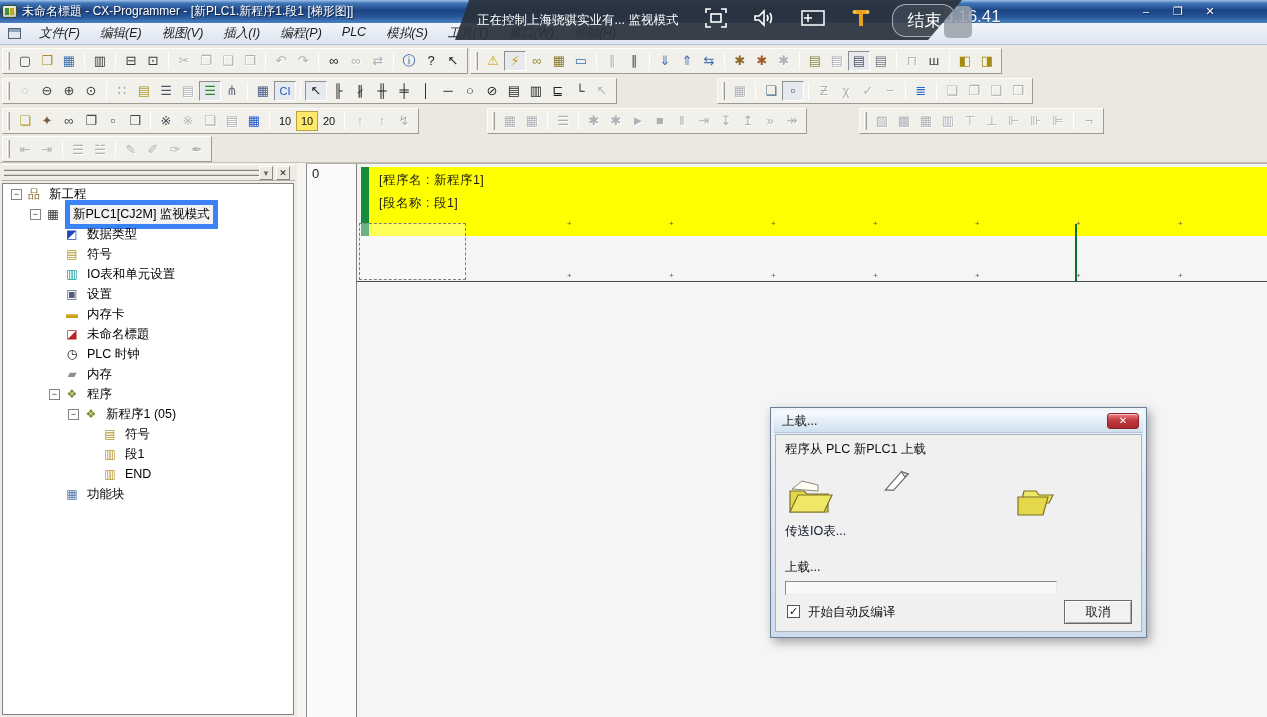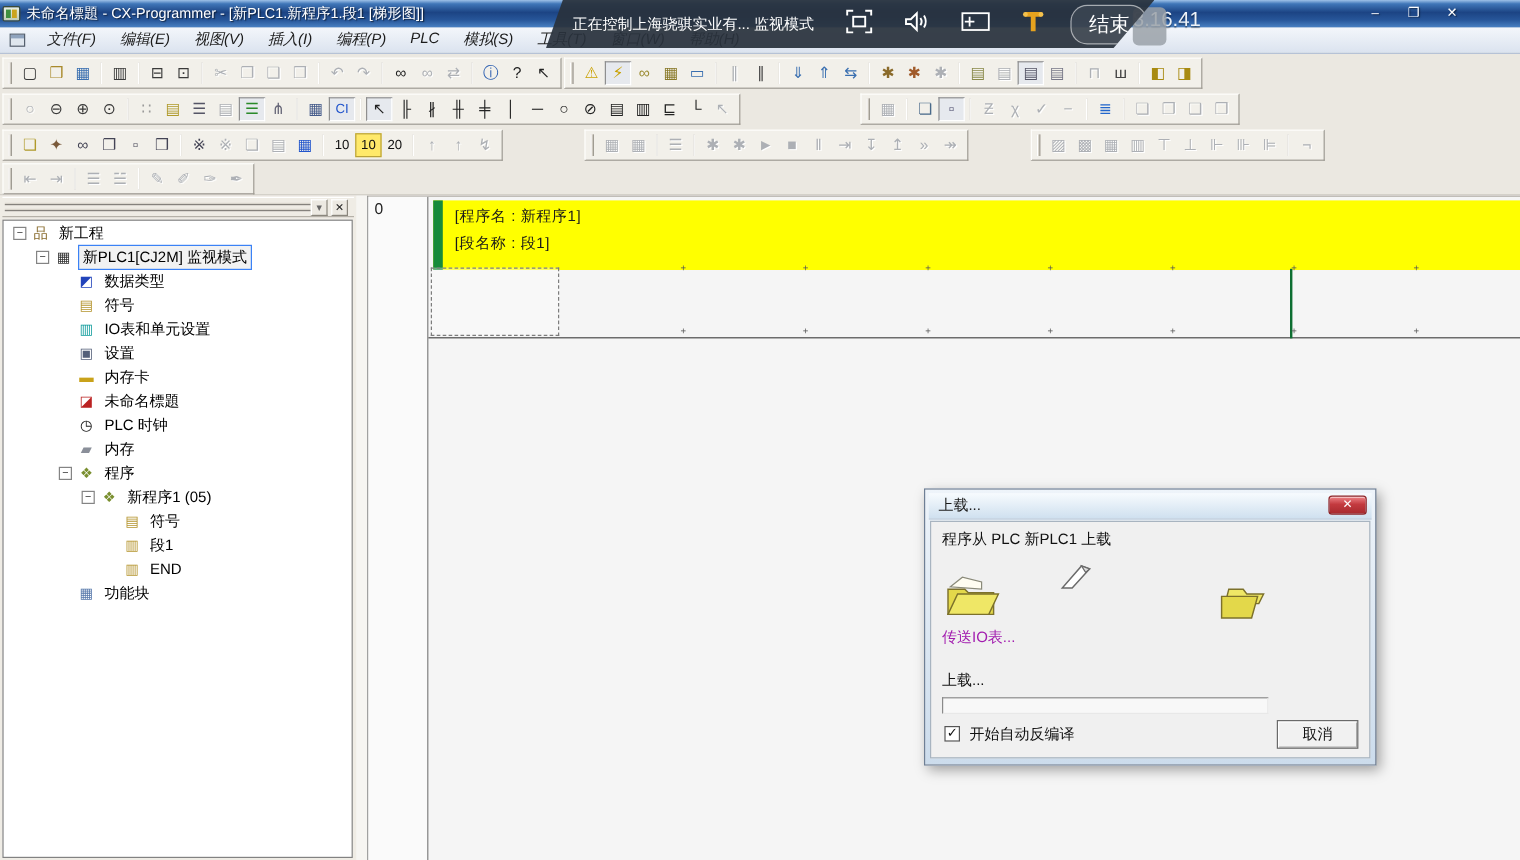--- a/index.html
+++ b/index.html
@@ -67,30 +67,30 @@
   .lp-combo{right:22px;color:#666;}
   .lp-close{right:5px;font-weight:bold;}
   .treebox{position:absolute;left:2px;right:3px;top:20px;bottom:2px;background:#fff;
     border:1px solid #828282;overflow:hidden;}
   .trow{height:20px;display:flex;align-items:center;font-size:12.5px;color:#000;white-space:nowrap;}
   .expbox{width:11px;height:11px;border:1px solid #848484;background:#fff;margin-right:4px;
     font-size:9px;line-height:9px;text-align:center;color:#333;flex:none;}
   .expspace{width:15px;flex:none;}
   .ticon{width:16px;text-align:center;margin-right:4px;font-size:12px;flex:none;}
   .tlabel{padding:1px 3px;}
-  .tlabel.sel{border:1px solid #3b82f6;background:#f2f2f2;}
+  .tlabel.sel{border:5px solid #3b82f6;background:#f2f2f2;}
 
   .splitter{position:absolute;left:297px;top:0;width:9px;height:554px;background:#f6f5f2;}
 
   
   .ladder{position:absolute;left:306px;top:0;right:0;height:554px;background:#f5f5f5;
     border-left:1px solid #8d8d8d;border-top:1px solid #b3b0a8;}
   .lmargin{position:absolute;left:0;top:0;bottom:0;width:50px;background:#fafafa;border-right:1px solid #7f7f7f;}
   .rungnum{position:absolute;left:5px;top:2px;font-size:13px;color:#222;}
-  .lbanner{position:absolute;left:54px;right:0;top:3px;height:58px;background:#ffff00;}
+  .lbanner{position:absolute;left:54px;right:0;top:3px;height:69px;background:#ffff00;}
   .lbanner .gbar{position:absolute;left:0;top:0;bottom:0;width:8px;background:#178a3b;}
   .lb-line{position:absolute;left:18px;font-size:12.5px;color:#1a1a1a;letter-spacing:.5px;}
   .lb1{top:5px}.lb2{top:28px}
   .selcell{position:absolute;left:52px;top:59px;width:107px;height:57px;
     border:1px dashed #7d7d7d;background:rgba(255,255,255,.35);}
   .rungline{position:absolute;left:50px;right:0;top:117px;height:1px;background:#4b4b4b;}
   .greenline{position:absolute;left:768px;top:60px;width:2px;height:58px;background:#0d6e31;}
   .dot{position:absolute;font-size:8px;color:#555;line-height:6px;}
 
   
@@ -100,21 +100,21 @@
   .dlg-title{height:22px;background:linear-gradient(180deg,#f7fbfe,#cfe0ef);
     display:flex;align-items:center;position:relative;border-bottom:1px solid #b9c8d9;}
   .dlg-title-text{font-size:12.5px;color:#1a1a1a;margin-left:8px;}
   .dlg-close{position:absolute;right:4px;top:2px;width:32px;height:16px;border-radius:3px;
     background:linear-gradient(180deg,#ee8286,#c33a3f 45%,#a82a2f);border:1px solid #8d2327;
     color:#fff;font-size:10px;font-weight:bold;text-align:center;line-height:14px;
     box-shadow:inset 0 1px 0 rgba(255,255,255,.5);}
   .dlg-body{position:absolute;left:4px;right:4px;top:26px;bottom:5px;background:#f0f0f0;
     border:1px solid #a8b4c0;}
   .dlg-msg{position:absolute;left:9px;top:6px;font-size:12.5px;color:#111;}
-  .dlg-transfer{position:absolute;left:9px;top:88px;font-size:12.5px;color:#a21caf;}
+  .dlg-transfer{position:absolute;left:9px;top:88px;font-size:12.5px;color:#0f172a;}
   .dlg-upload{position:absolute;left:9px;top:124px;font-size:12.5px;color:#111;}
   .folder-l{position:absolute;left:12px;top:40px;}
   .flypage{position:absolute;left:104px;top:34px;transform:rotate(-14deg);}
   .folder-r{position:absolute;left:240px;top:50px;}
   .progress{position:absolute;left:9px;top:146px;width:272px;height:14px;background:#f8f8f8;
     border:1px solid;border-color:#8a8a8a #e8e8e8 #e8e8e8 #8a8a8a;}
   .progress .fill{height:100%;background:#2fbb4f;width:0;}
   .chk{position:absolute;left:11px;top:170px;width:13px;height:13px;background:#fff;
     border:1px solid #555;font-size:11px;line-height:11px;font-weight:bold;text-align:center;color:#111;}
   .chklabel{position:absolute;left:32px;top:169px;font-size:12.5px;color:#111;}

